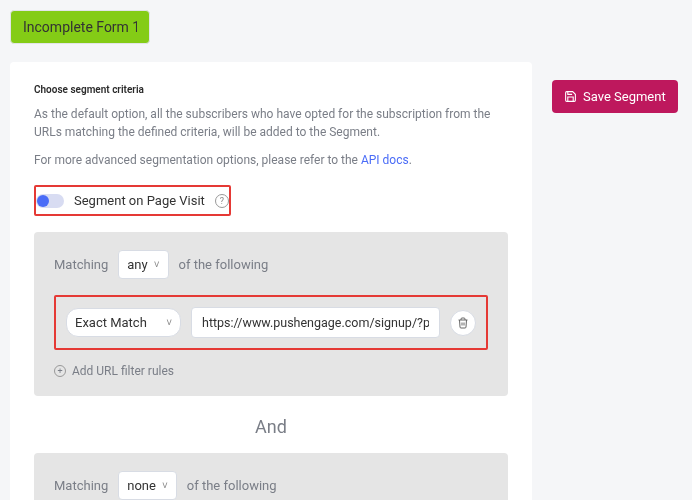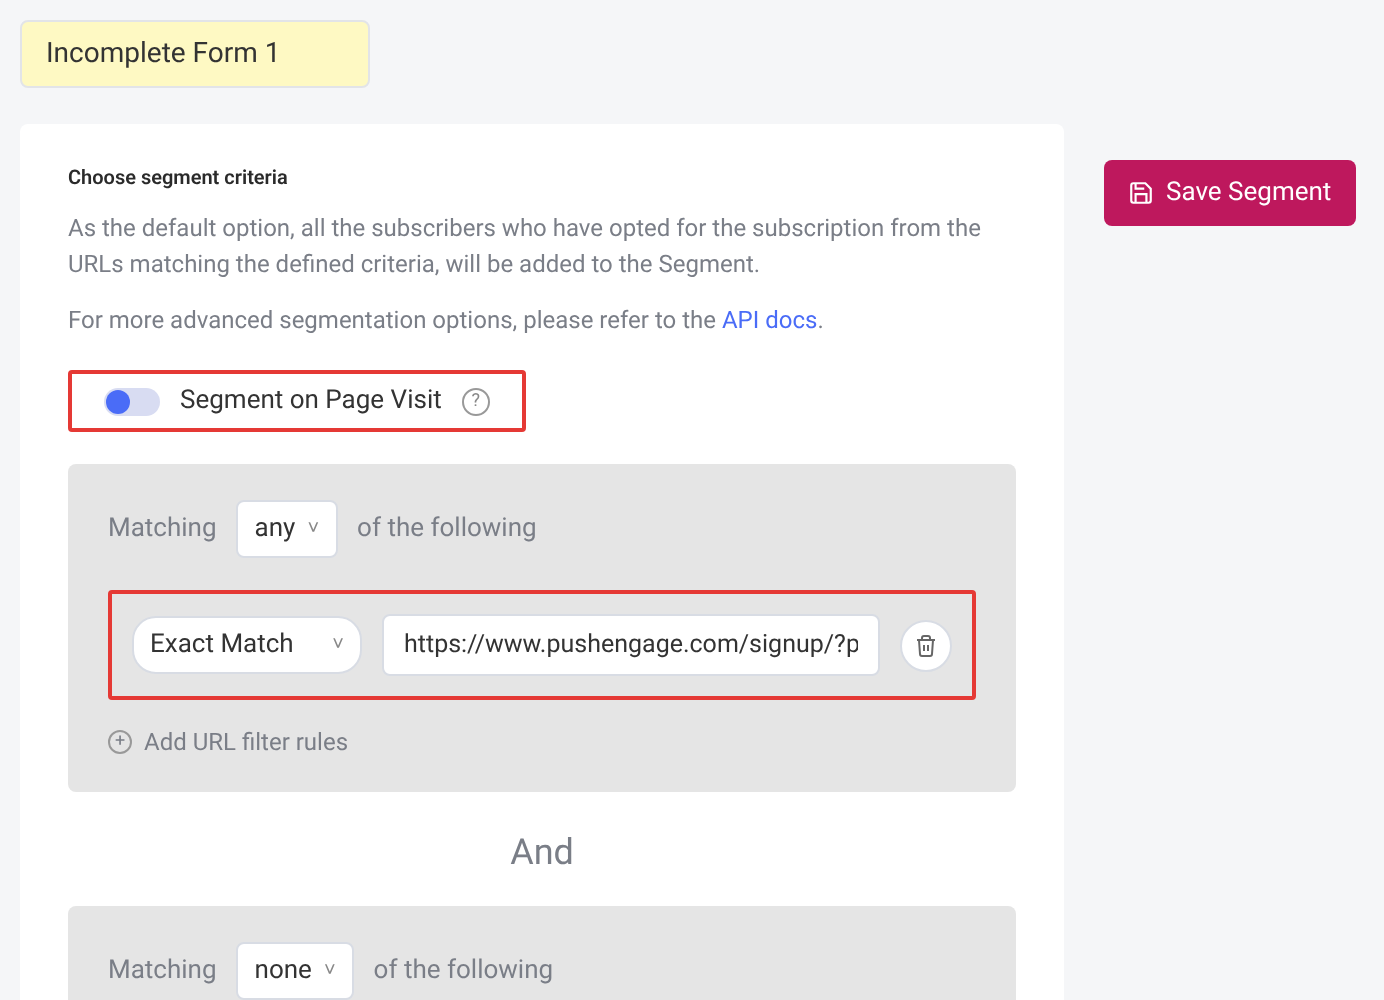--- a/index.html
+++ b/index.html
@@ -1,25 +1,25 @@
 <!DOCTYPE html>
 <html><head>
 <meta charset="utf-8">
 <style>
   * { box-sizing: border-box; margin: 0; padding: 0; font-family: -apple-system, BlinkMacSystemFont, "Segoe UI", Roboto, sans-serif; }
   body { background: #f5f6f8; color: #333; font-size: 13px; }
   .container { padding: 10px; display: flex; gap: 20px; align-items: flex-start; }
   .left { flex: 1; }
   .right { width: 130px; padding-top: 70px; }
-  .name-input { background: #fef9c3; border: 1px solid #e2e4e8; border-radius: 4px; padding: 8px 12px; width: 175px; font-size: 14px; color: #333; }
+  .name-input { background: #84cc16; border: 1px solid #e2e4e8; border-radius: 4px; padding: 8px 12px; width: 140px; font-size: 14px; color: #333; }
   .card { background: #fff; border-radius: 4px; margin-top: 18px; padding: 22px 24px 28px 24px; }
   .section-title { font-size: 10px; font-weight: 600; color: #2a2a2a; margin-bottom: 10px; }
   .desc { color: #7a7e87; font-size: 12px; line-height: 1.5; margin-bottom: 10px; }
   .desc a { color: #4a6cf7; text-decoration: none; }
-  .hl-box { border: 2px solid #e53935; padding: 6px 16px; margin-top: 6px; display: inline-flex; align-items: center; gap: 10px; border-radius: 2px; }
+  .hl-box { border: 2px solid #e53935; padding: 6px 0; margin-top: 6px; display: inline-flex; align-items: center; gap: 10px; border-radius: 2px; }
   .toggle { width: 28px; height: 14px; border-radius: 8px; background: #d8dcf2; position: relative; flex-shrink: 0; }
   .toggle::after { content: ""; position: absolute; width: 12px; height: 12px; border-radius: 50%; background: #4a6cf7; top: 1px; left: 1px; }
   .toggle-label { font-size: 13px; color: #333; }
   .help-icon { display: inline-flex; align-items: center; justify-content: center; width: 14px; height: 14px; border: 1px solid #999; border-radius: 50%; font-size: 9px; color: #888; }
   .rule-block { background: #e5e5e5; border-radius: 4px; padding: 18px 20px; margin-top: 16px; }
   .match-row { display: flex; align-items: center; gap: 10px; color: #7a7e87; font-size: 13px; margin-bottom: 16px; }
   .select { background: #fff; border: 1px solid #d8dce4; border-radius: 4px; padding: 6px 8px; display: flex; align-items: center; gap: 6px; color: #333; font-size: 13px; cursor: pointer; }
   .chevron { font-size: 10px; color: #888; }
   .filter-row-hl { border: 2px solid #e53935; padding: 10px; border-radius: 2px; display: flex; align-items: center; gap: 10px; }
   .select-wide { flex: 0 0 115px; justify-content: space-between; border-radius: 12px; }

